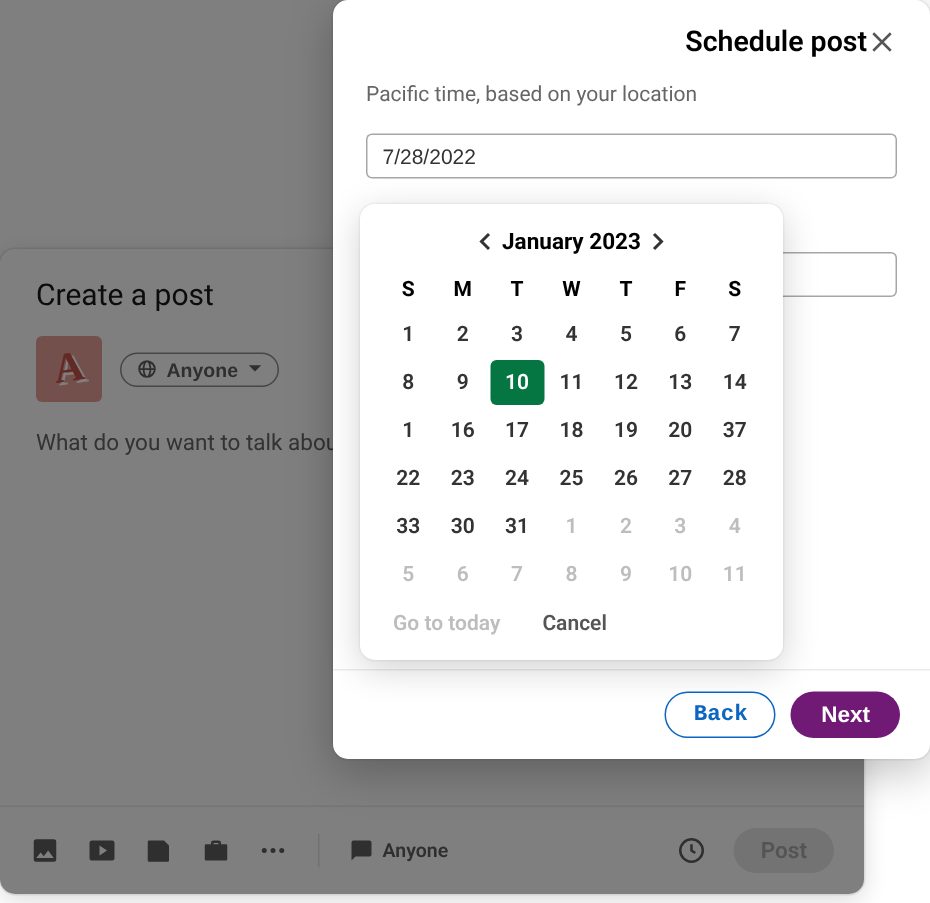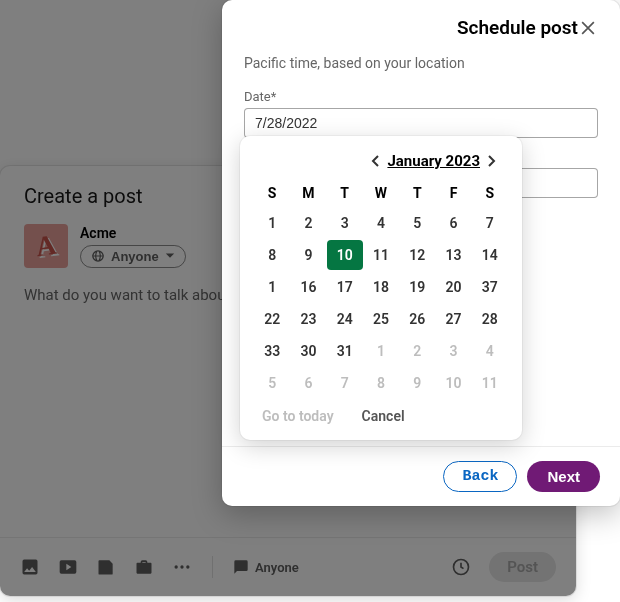--- a/index.html
+++ b/index.html
@@ -142,23 +142,22 @@
   .calendar {
     position: absolute;
     left: 240px; top: 136px;
     width: 282px;
     background: #fff;
     border-radius: 10px;
     box-shadow: 0 6px 24px rgba(0,0,0,.18), 0 0 0 1px rgba(0,0,0,.04);
     padding: 14px 14px 12px;
   }
   .cal-nav {
-    display: flex; align-items: center; justify-content: flex-end;
+    display: flex; align-items: center; justify-content: center;
     padding: 0 6px 8px;
-    text-decoration: underline;
   }
   .cal-chev { width:22px; height:22px; display:flex; align-items:center; justify-content:center; cursor:pointer; }
   .cal-chev svg { width:12px; height:12px; stroke:#333; stroke-width:2; fill:none; }
   .cal-title { font-size: 15px; font-weight: 700; }
   .cal-grid {
     display: grid;
     grid-template-columns: repeat(7, 1fr);
     gap: 2px 0;
     text-align: center;
   }
@@ -181,21 +180,20 @@
 </head>
 <body>
 
 <div class="compose-card">
   <div class="compose-header">Create a post</div>
   <div class="compose-author">
     <div class="avatar">
         <span class="avatar-glyph">A</span>
       </div>
     <div class="author-meta">
-      <div class="author-name">Acme</div>
       <button class="anyone-pill">
         <svg viewBox="0 0 24 24">
             <path d="M12 2a10 10 0 1 0 10 10A10 10 0 0 0 12 2zm7.9 9h-3a16 16 0 0 0-1.3-5.5A8 8 0 0 1 19.9 11zM12 4c1 0 2.4 2.5 2.9 7H9.1C9.6 6.5 11 4 12 4zM8.4 5.5A16 16 0 0 0 7.1 11h-3a8 8 0 0 1 4.3-5.5zM4.1 13h3a16 16 0 0 0 1.3 5.5A8 8 0 0 1 4.1 13zM12 20c-1 0-2.4-2.5-2.9-7h5.8C14.4 17.5 13 20 12 20zm3.6-1.5A16 16 0 0 0 16.9 13h3a8 8 0 0 1-4.3 5.5z"></path>
           </svg>
         <span>Anyone</span>
         <svg viewBox="0 0 12 12" style="width:10px;height:10px;fill:#5e5e5e">
             <path d="M1 3l5 5 5-5z"></path>
           </svg>
       </button>
     </div>
@@ -260,21 +258,20 @@
   <div class="sm-header">
     <div class="sm-title">Schedule post</div>
     <div class="sm-close">
       <svg viewBox="0 0 24 24">
           <path d="M5 5l14 14M19 5L5 19" fill="none"></path>
         </svg>
     </div>
   </div>
   <div class="sm-body">
     <div class="sm-tzinfo">Pacific time, based on your location</div>
-    <div class="sm-label">Date*</div>
     <input class="sm-input" value="7/28/2022" style="">
   </div>
   <div class="sm-time-wrap">
     <input class="sm-input" value="" style="">
   </div>
   <div class="sm-footer">
     <button class="btn-back">Back</button>
     <button class="btn-next">Next</button>
   </div>
 </div>

